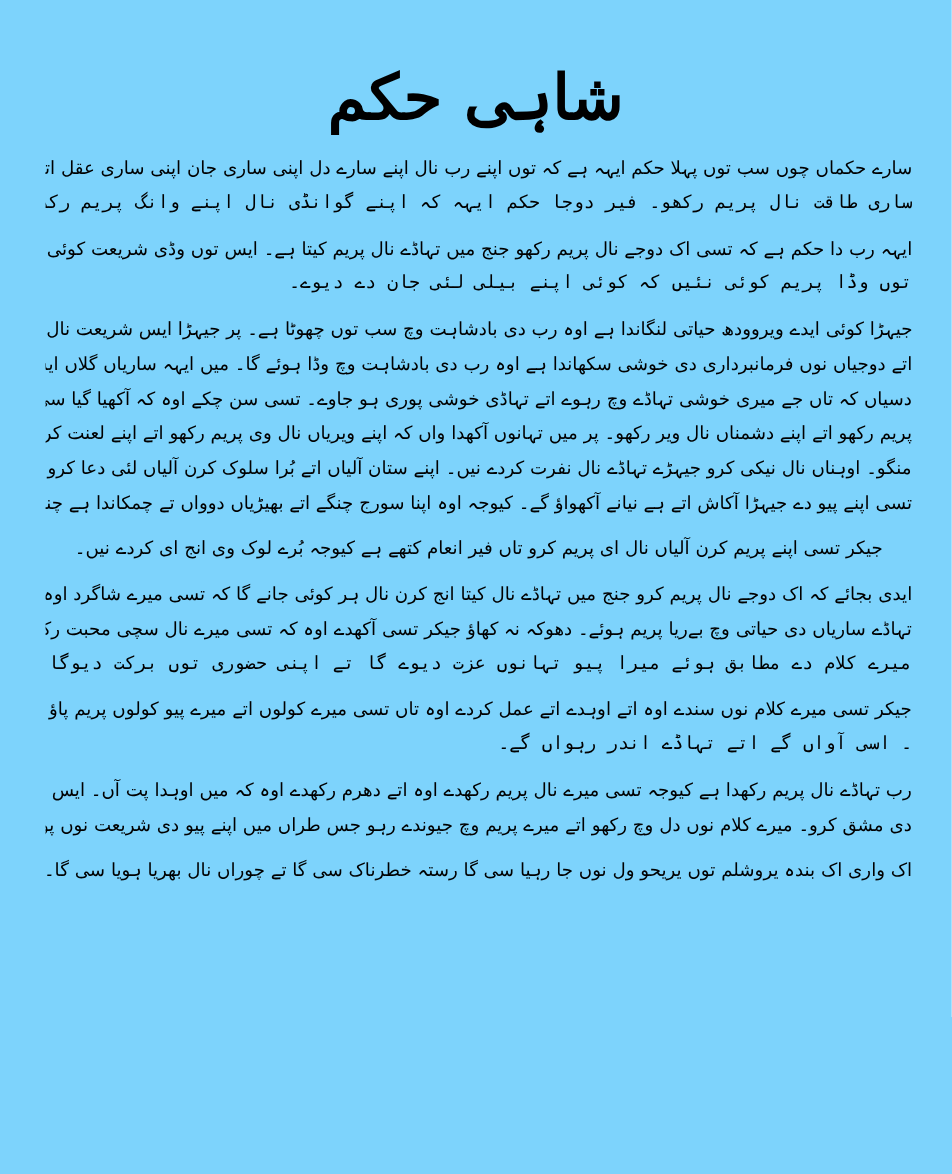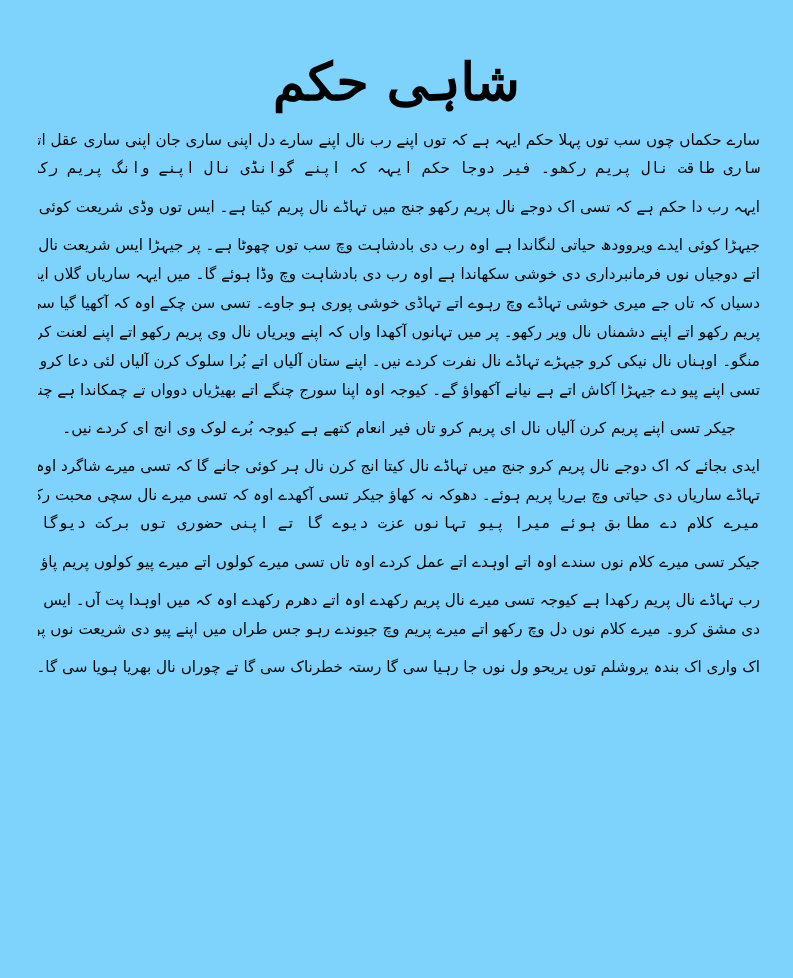--- a/index.html
+++ b/index.html
@@ -68,20 +68,21 @@
 <div class="page">
   <div class="title">شاہی حکم</div>
   <div class="body-text" id="body-text">
       <div>
         <div class="line">سارے حکماں چوں سب توں پہلا حکم ایہہ ہے کہ توں اپنے رب نال اپنے سارے دل اپنی ساری جان اپنی ساری عقل اتے اپنی</div>
         <div class="line last">ساری طاقت نال پریم رکھو۔ فیر دوجا حکم ایہہ کہ اپنے گوانڈی نال اپنے وانگ پریم رکھو۔</div>
       </div>
       <div class="gap"></div>
       <div>
         <div class="line">ایہہ رب دا حکم ہے کہ تسی اک دوجے نال پریم رکھو جنج میں تہاڈے نال پریم کیتا ہے۔ ایس توں وڈی شریعت کوئی نئیں ہے ایس</div>
+        <div class="line last">توں وڈا پریم کوئی نئیں کہ کوئی اپنے بیلی لئی جان دے دیوے۔</div>
       </div>
       <div class="gap"></div>
       <div>
         <div class="line">جیہڑا کوئی ایدے ویروودھ حیاتی لنگاندا ہے اوہ رب دی بادشاہت وچ سب توں چھوٹا ہے۔ پر جیہڑا ایس شریعت نال بنیا ہویا ہے</div>
         <div class="line">اتے دوجیاں نوں فرمانبرداری دی خوشی سکھاندا ہے اوہ رب دی بادشاہت وچ وڈا ہوئے گا۔ میں ایہہ ساریاں گلاں ایس لئی تہانوں</div>
         <div class="line">دسیاں کہ تاں جے میری خوشی تہاڈے وچ رہوے اتے تہاڈی خوشی پوری ہو جاوے۔ تسی سن چکے اوہ کہ آکھیا گیا سی کہ اپنے یاراں نال</div>
         <div class="line">پریم رکھو اتے اپنے دشمناں نال ویر رکھو۔ پر میں تہانوں آکھدا واں کہ اپنے ویریاں نال وی پریم رکھو اتے اپنے لعنت کرن آلیاں لئی برکت</div>
         <div class="line">منگو۔ اوہناں نال نیکی کرو جیہڑے تہاڈے نال نفرت کردے نیں۔ اپنے ستان آلیاں اتے بُرا سلوک کرن آلیاں لئی دعا کرو۔ انج کرن نال</div>
         <div class="line">تسی اپنے پیو دے جیہڑا آکاش اتے ہے نیانے آکھواؤ گے۔ کیوجہ اوہ اپنا سورج چنگے اتے بھیڑیاں دوواں تے چمکاندا ہے چنگے اتے</div>
       </div>
@@ -91,20 +92,21 @@
       </div>
       <div class="gap"></div>
       <div>
         <div class="line">ایدی بجائے کہ اک دوجے نال پریم کرو جنج میں تہاڈے نال کیتا انج کرن نال ہر کوئی جانے گا کہ تسی میرے شاگرد اوہ۔ کیوجہ</div>
         <div class="line">تہاڈے ساریاں دی حیاتی وچ بےریا پریم ہوئے۔ دھوکہ نہ کھاؤ جیکر تسی آکھدے اوہ کہ تسی میرے نال سچی محبت رکھدے اوہ۔ تہاڈی حیاتی</div>
         <div class="line last">میرے کلام دے مطابق ہوئے میرا پیو تہانوں عزت دیوے گا تے اپنی حضوری توں برکت دیوگا۔</div>
       </div>
       <div class="gap"></div>
       <div>
         <div class="line">جیکر تسی میرے کلام نوں سندے اوہ اتے اوہدے اتے عمل کردے اوہ تاں تسی میرے کولوں اتے میرے پیو کولوں پریم پاؤ گے</div>
+        <div class="line last">۔ اسی آواں گے اتے تہاڈے اندر رہواں گے۔</div>
       </div>
       <div class="gap"></div>
       <div>
         <div class="line">رب تہاڈے نال پریم رکھدا ہے کیوجہ تسی میرے نال پریم رکھدے اوہ اتے دھرم رکھدے اوہ کہ میں اوہدا پت آں۔ ایس اگاہی</div>
         <div class="line">دی مشق کرو۔ میرے کلام نوں دل وچ رکھو اتے میرے پریم وچ جیوندے رہو جس طراں میں اپنے پیو دی شریعت نوں پورا کرداواں۔ انج</div>
       </div>
       <div class="gap"></div>
       <div>
         <div class="line center">اک واری اک بندہ یروشلم توں یریحو ول نوں جا رہیا سی گا رستہ خطرناک سی گا تے چوراں نال بھریا ہویا سی گا۔ اوہناں بُریاں لوکاں</div>
       </div>

